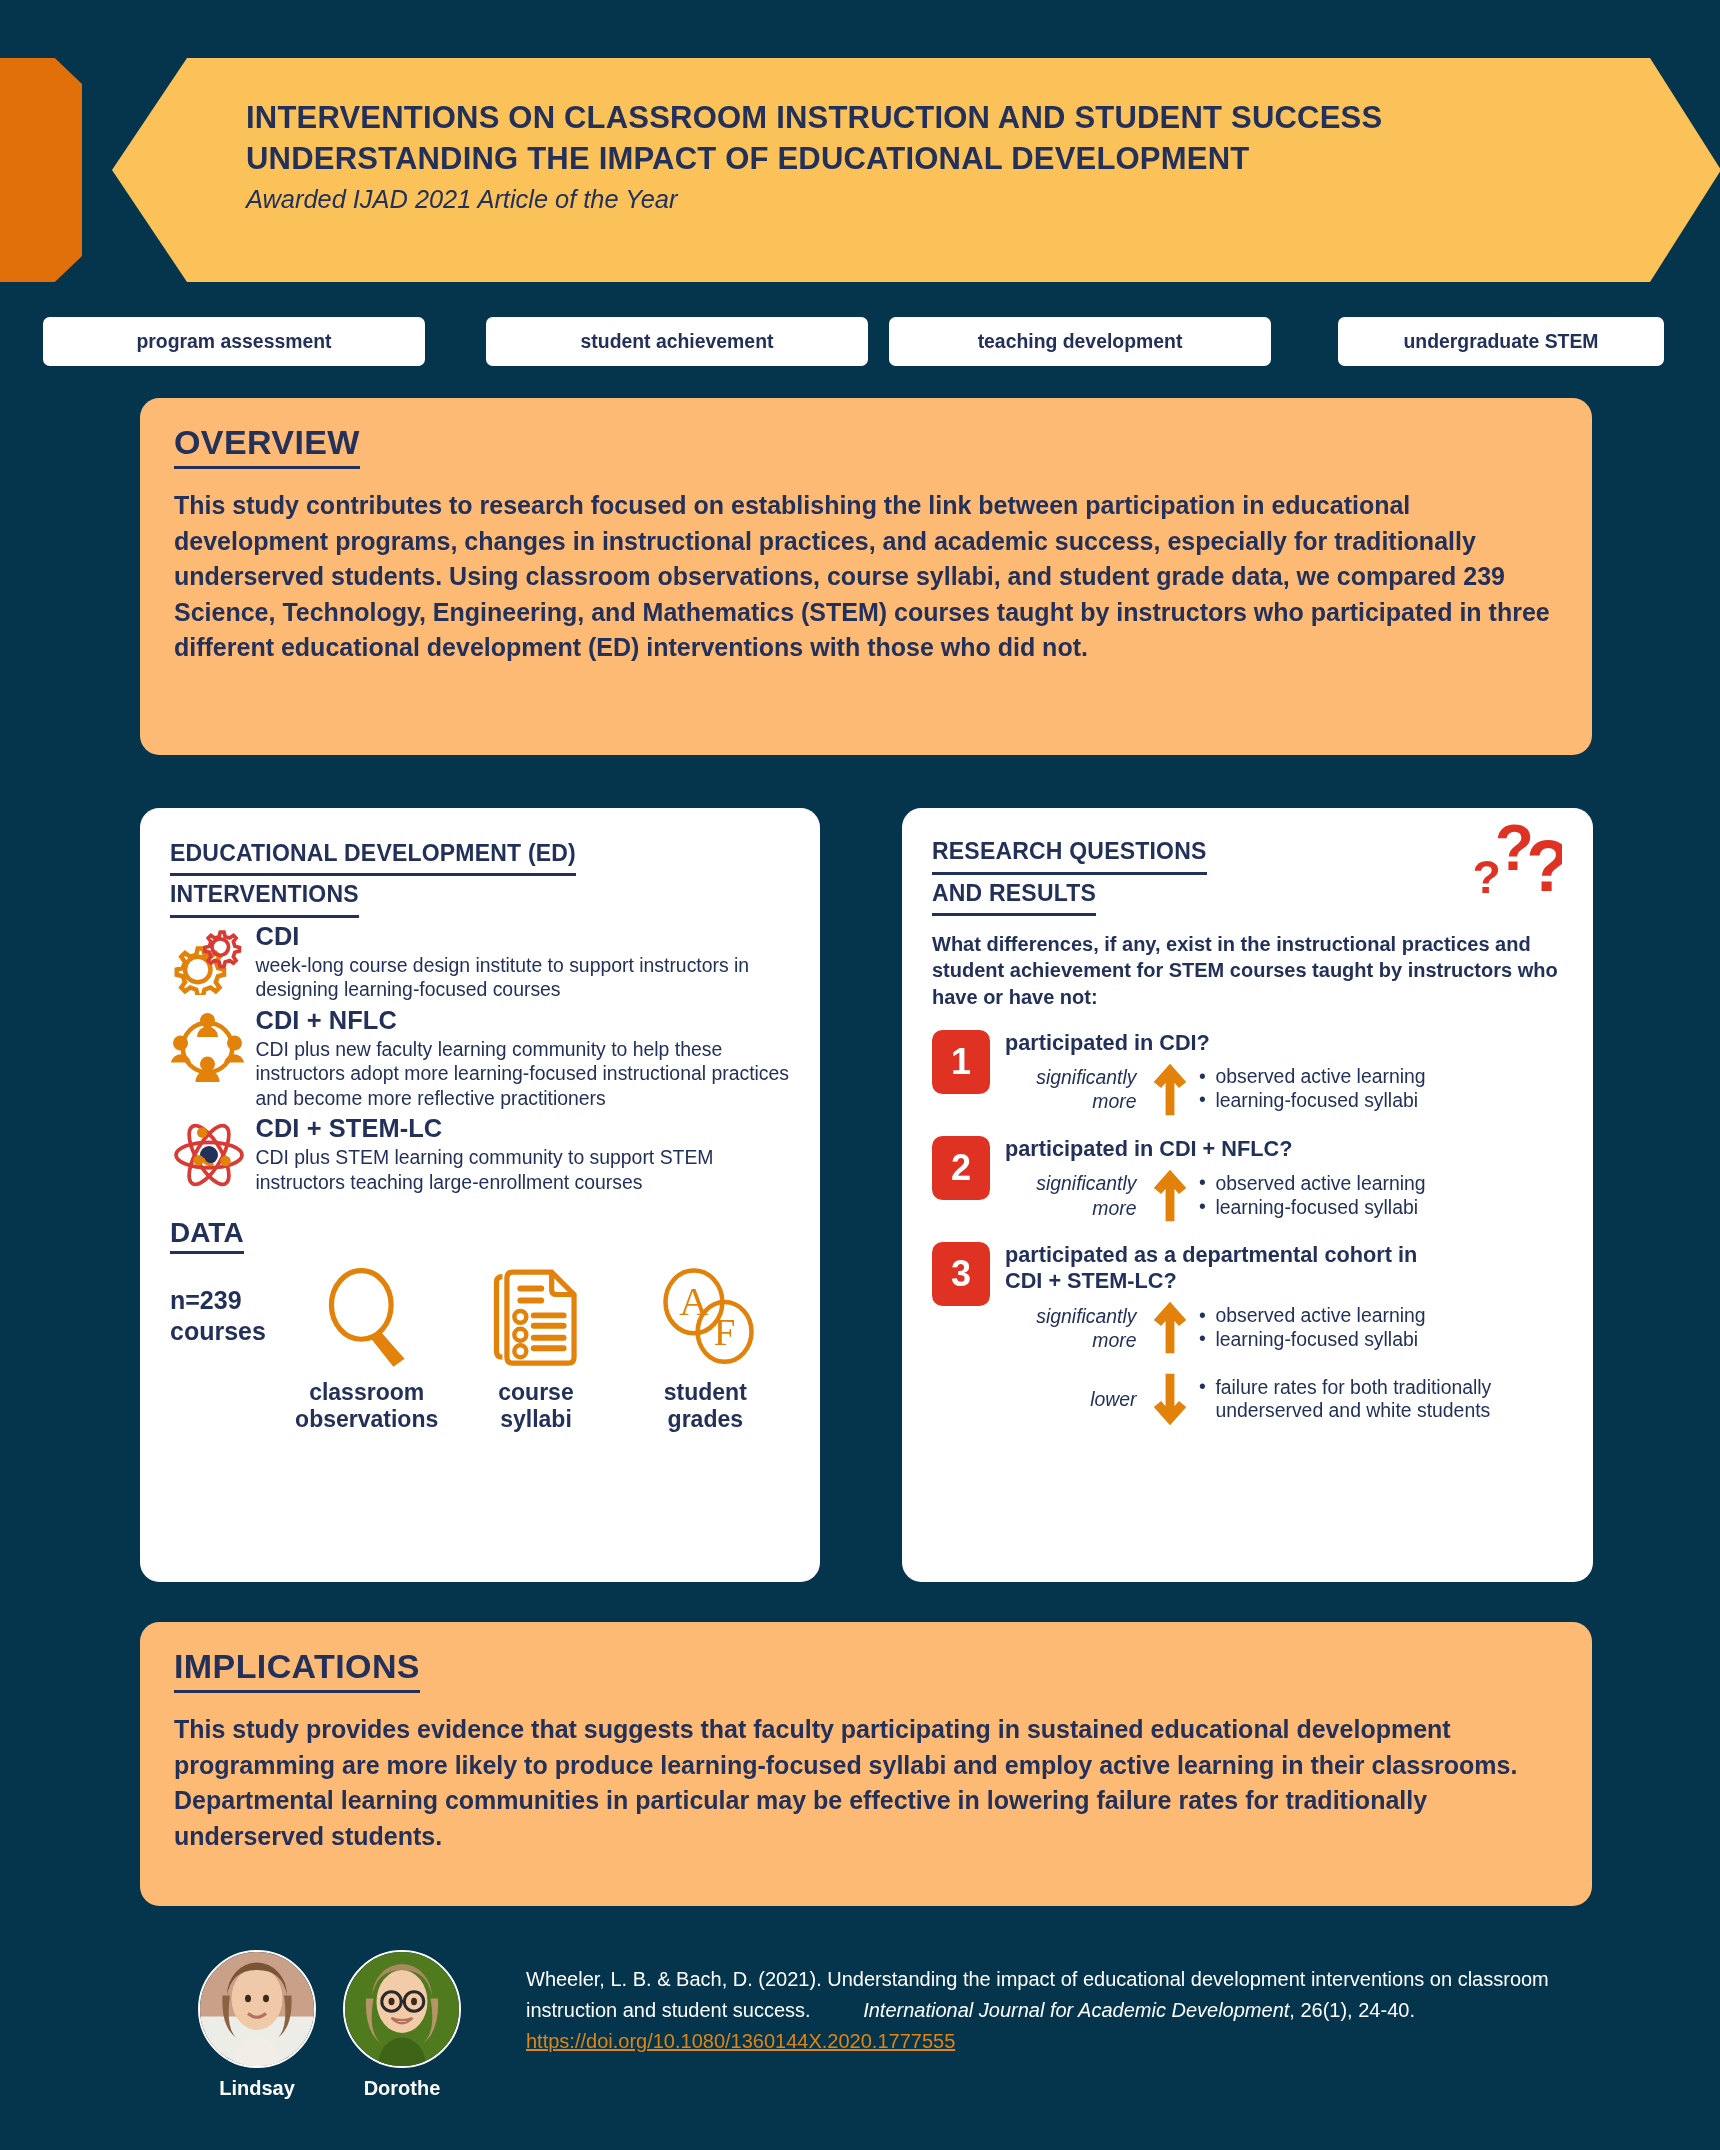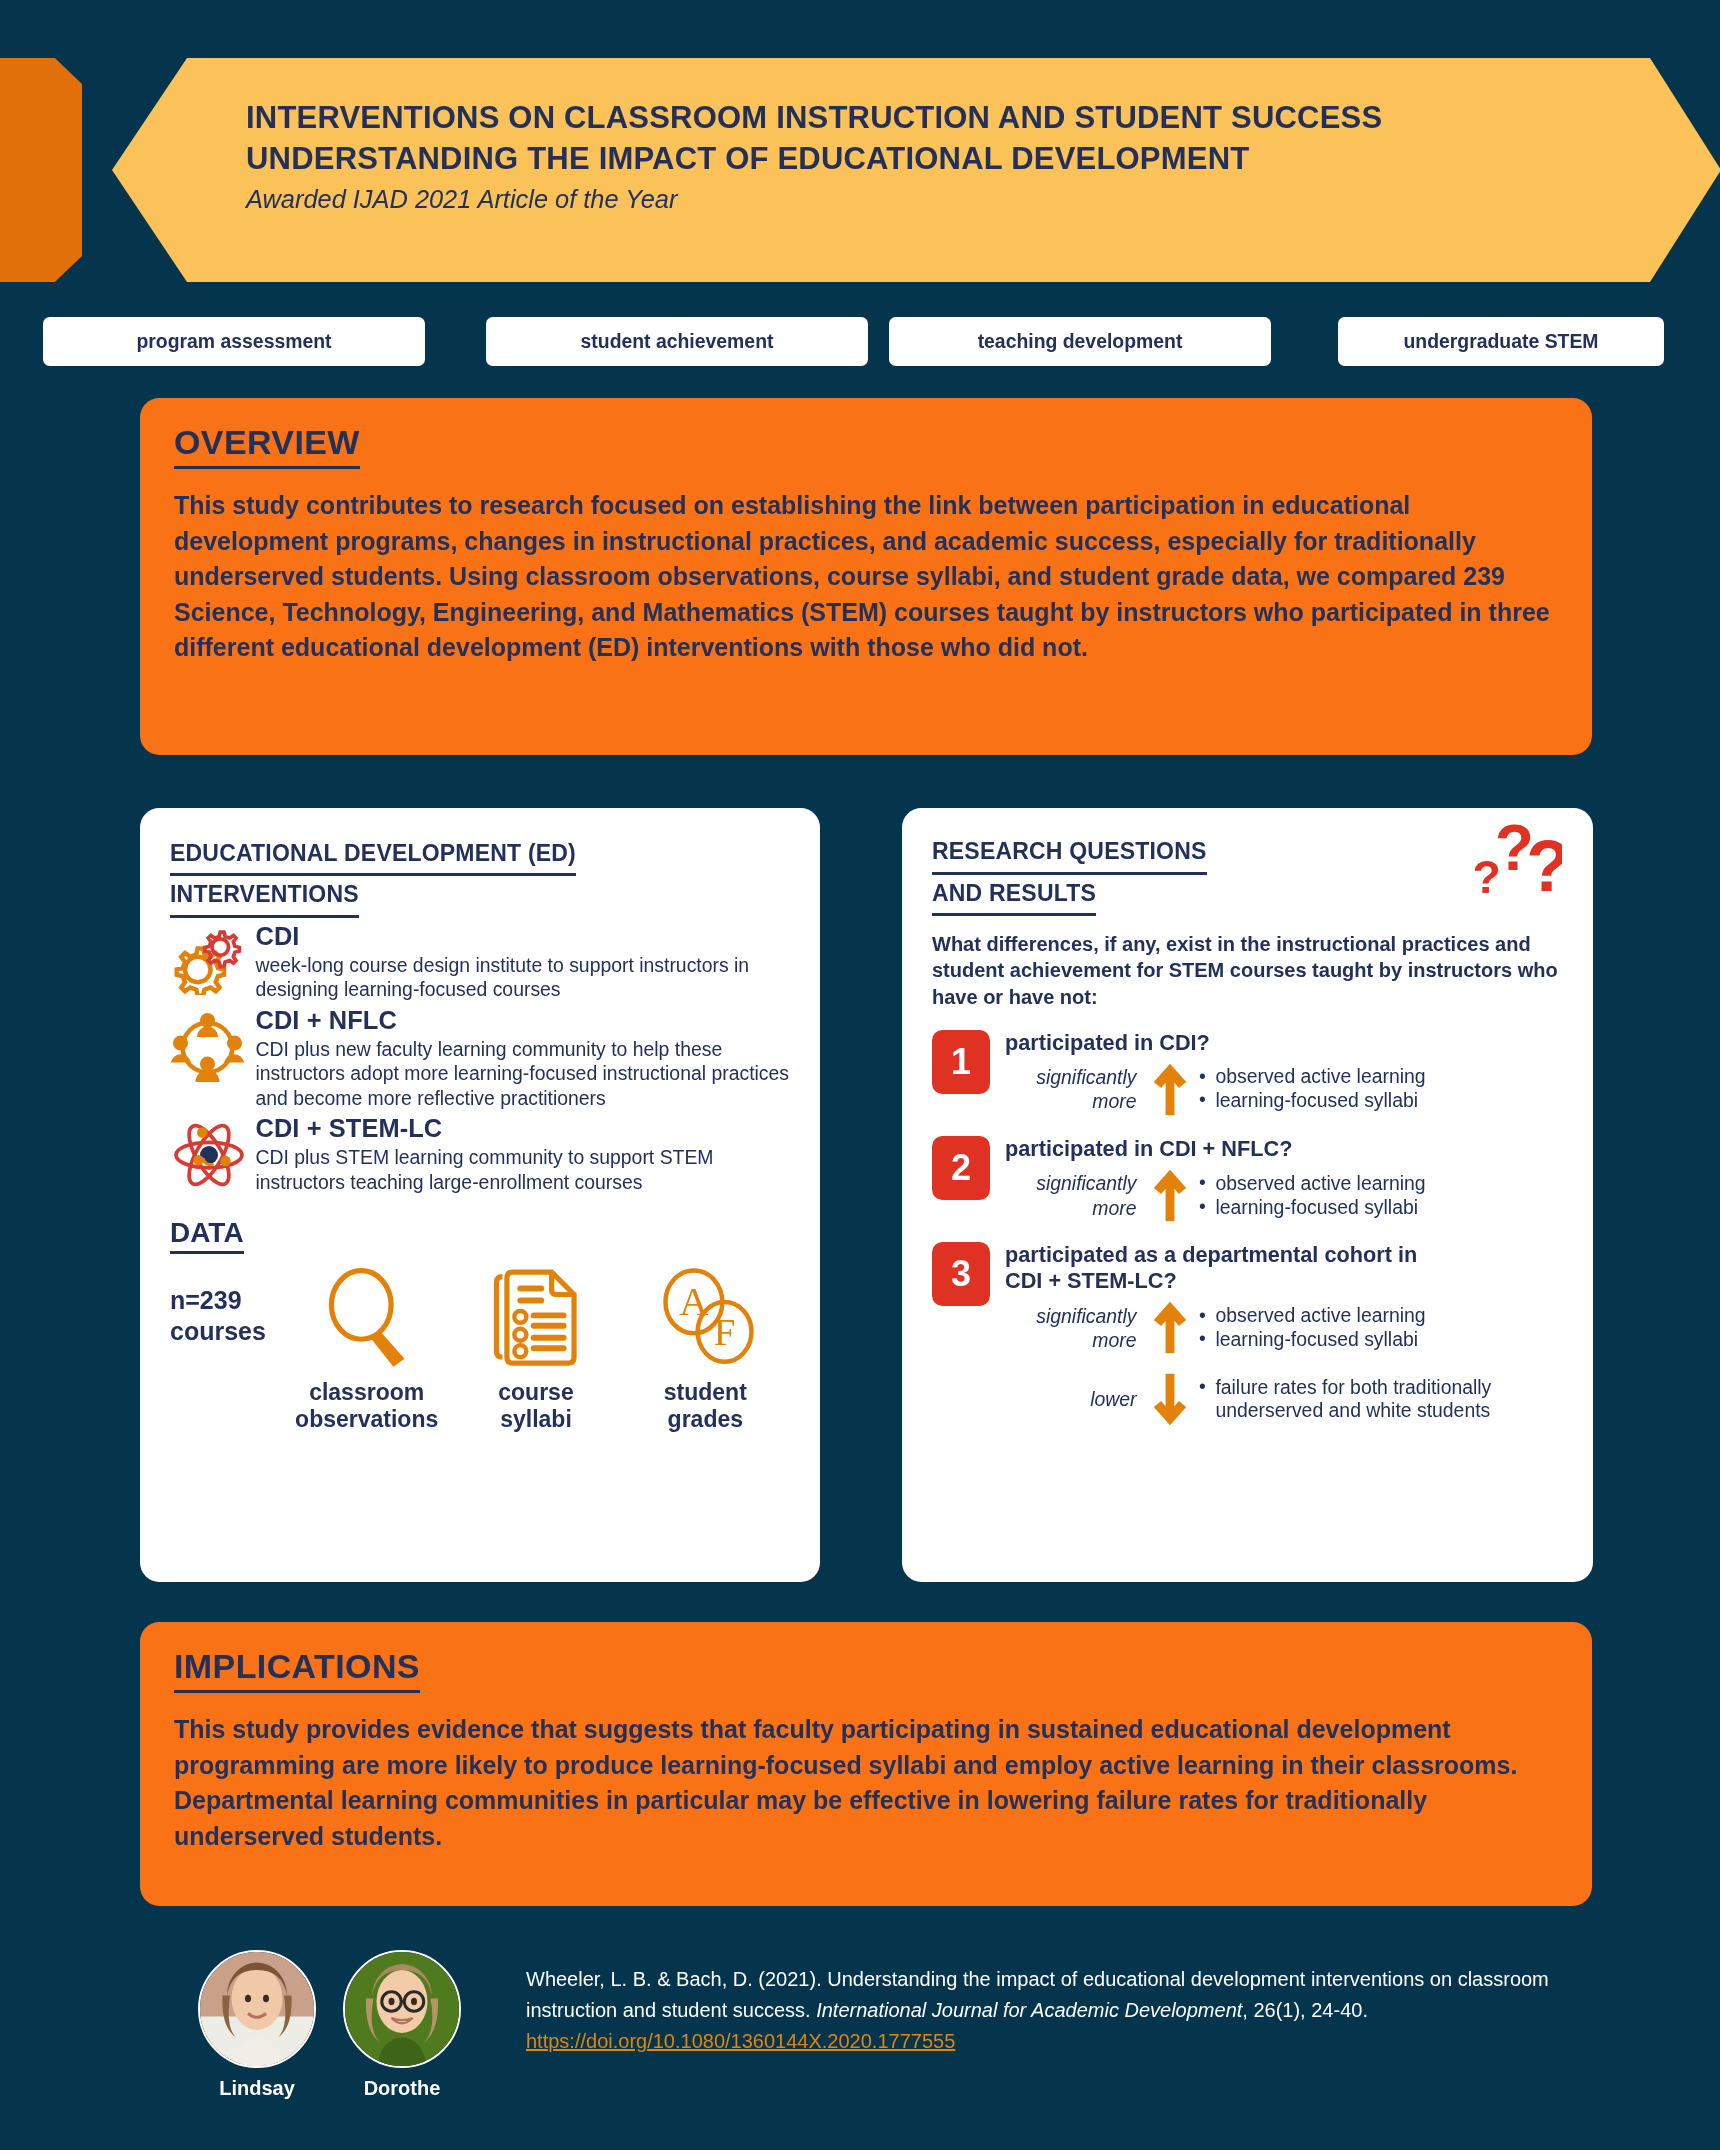--- a/index.html
+++ b/index.html
@@ -58,21 +58,21 @@
     display: flex; align-items: center; justify-content: center;
     font-size: 19.4px; font-weight: 700; color: #22305A;
   }
   .tag.t0 { left: 43px;   width: 382px; }
   .tag.t1 { left: 486px;  width: 382px; }
   .tag.t2 { left = 0; left: 889px; width: 382px; }
   .tag.t3 { left: 1338px; width: 326px; text-align: right; }
 
   
   .gold-panel {
-    position: absolute; background: #f97316; border-radius: 19.4px;
+    position: absolute; background: #fdba74; border-radius: 19.4px;
     padding: 25.4px 34px 30px 34px;
   }
   .panel-overview { left: 140px; top: 398px; width: 1452px; height: 357px; }
   .panel-implications { left: 140px; top: 1622px; width: 1452px; height: 284px; }
 
   .gold-heading {
     font-size: 34px; font-weight: 700; color: #22305A;
     text-transform: uppercase; letter-spacing: 0.4px;
     display: inline-block;
     border-bottom: 3.7px solid #22305A; padding-bottom: 3.7px;
@@ -149,21 +149,21 @@
   .av-wrap { text-align: center; }
   .av {
     width: 118px; height: 118px; border-radius: 50%; overflow: hidden;
     border: 2.2px solid #fff; position: relative;
   }
   .av-name { color: #fff; font-size: 20px; font-weight: 700; margin-top: 9px; }
   .citation {
     position: absolute; left: 526px; top: 22.4px; width: 1045px;
     color: #fff; font-size: 20px; line-height: 1.55;
   }
-  .citation .ital { font-style: italic; }
+  .citation .ital { font-style: italic; margin-left: 47px; }
   .doi { color: #E2850F; text-decoration: underline; }
 </style>
 </head>
 <body>
 
 <div class="header-wrap">
   <div class="chev-red"></div>
   <div class="chev-navy1"></div>
   <div class="chev-orange"></div>
   <div class="chev-navy2"></div>

